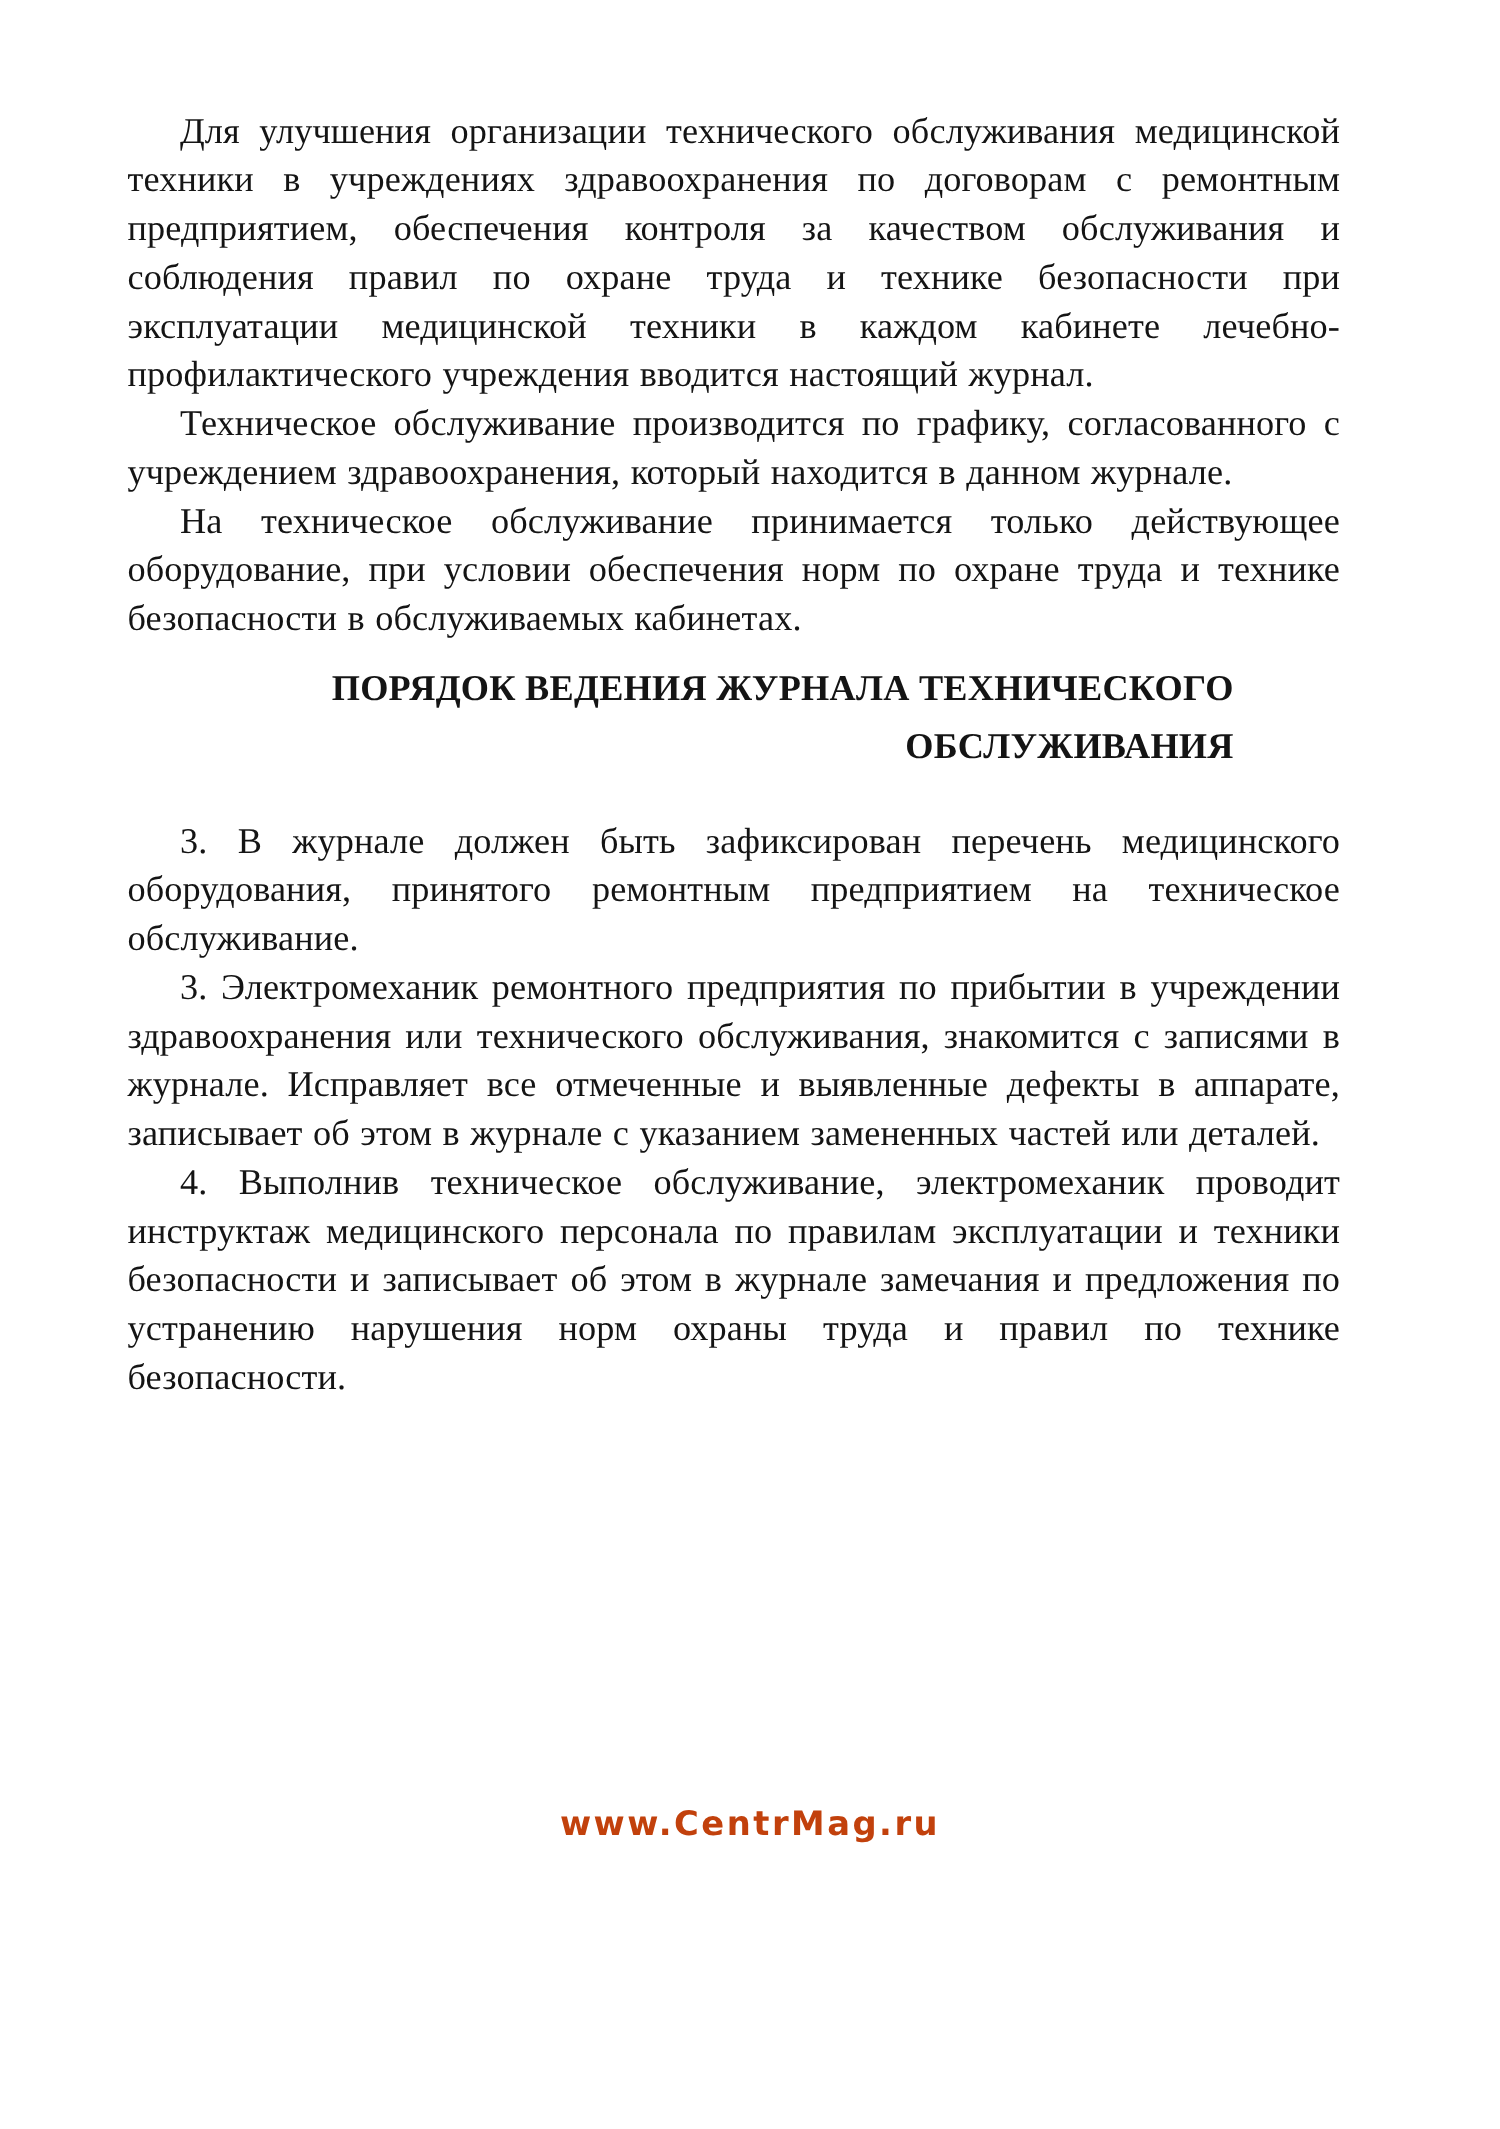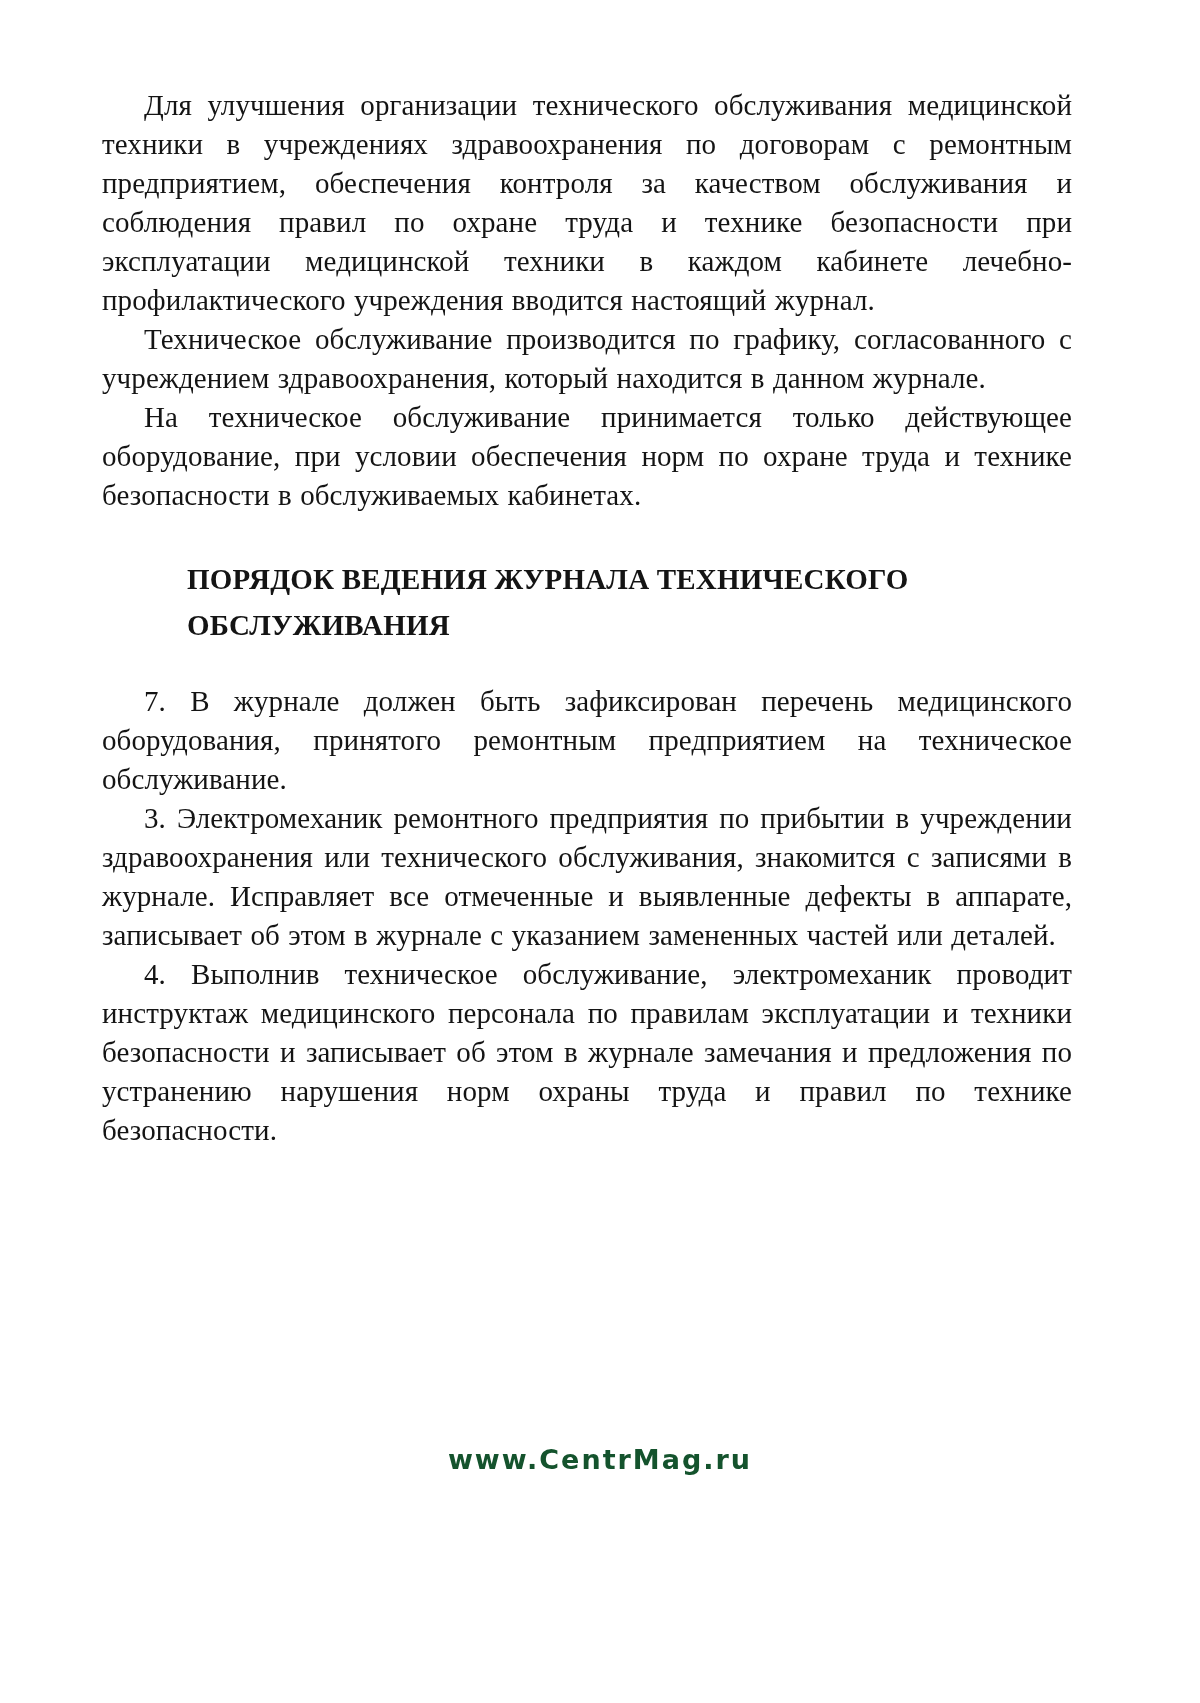--- a/index.html
+++ b/index.html
@@ -28,23 +28,23 @@
     line-height: 39px;
     text-align: justify;
     text-indent: 42px;
     letter-spacing: 0.1px;
     word-spacing: 1px;
   }
   .section-heading {
     font-size: 29px;
     line-height: 46px;
     font-weight: bold;
-    text-align: left;
+    text-align: right;
     max-width: 800px;
-    margin: 41px auto 34px auto;
+    margin: 13px auto 34px auto;
     letter-spacing: 0.2px;
   }
   .numbered-item {
     margin: 0;
     font-size: 29px;
     line-height: 39px;
     text-align: justify;
     text-indent: 42px;
     letter-spacing: 0.1px;
     word-spacing: 1px;
@@ -69,24 +69,24 @@
   <div class="text-block">
 
     <p class="body-par">Для улучшения организации технического обслуживания медицинской техники в учреждениях здравоохранения по договорам с ремонтным предприятием, обеспечения контроля за качеством обслуживания и соблюдения правил по охране труда и технике безопасности при эксплуатации медицинской техники в каждом кабинете лечебно-профилактического учреждения вводится настоящий журнал.</p>
 
     <p class="body-par">Техническое обслуживание производится по графику, согласованного с учреждением здравоохранения, который находится в данном журнале.</p>
 
     <p class="body-par">На техническое обслуживание принимается только действующее оборудование, при условии обеспечения норм по охране труда и технике безопасности в обслуживаемых кабинетах.</p>
 
     <h1 class="section-heading">ПОРЯДОК ВЕДЕНИЯ ЖУРНАЛА ТЕХНИЧЕСКОГО ОБСЛУЖИВАНИЯ</h1>
 
-    <p class="numbered-item">7. В журнале должен быть зафиксирован перечень медицинского оборудования, принятого ремонтным предприятием на техническое обслуживание.</p>
+    <p class="numbered-item">3. В журнале должен быть зафиксирован перечень медицинского оборудования, принятого ремонтным предприятием на техническое обслуживание.</p>
 
 
     <p class="numbered-item">3. Электромеханик ремонтного предприятия по прибытии в учреждении здравоохранения или технического обслуживания, знакомится с записями в журнале. Исправляет все отмеченные и выявленные дефекты в аппарате, записывает об этом в журнале с указанием замененных частей или деталей.</p>
 
     <p class="numbered-item">4. Выполнив техническое обслуживание, электромеханик проводит инструктаж медицинского персонала по правилам эксплуатации и техники безопасности и записывает об этом в журнале замечания и предложения по устранению нарушения норм охраны труда и правил по технике безопасности.</p>
 
   </div>
 
-  <div class="watermark" style="color: #14532d;">www.CentrMag.ru</div>
+  <div class="watermark" style="color: #c2410c;">www.CentrMag.ru</div>
 
 </div>
 
 </body></html>

